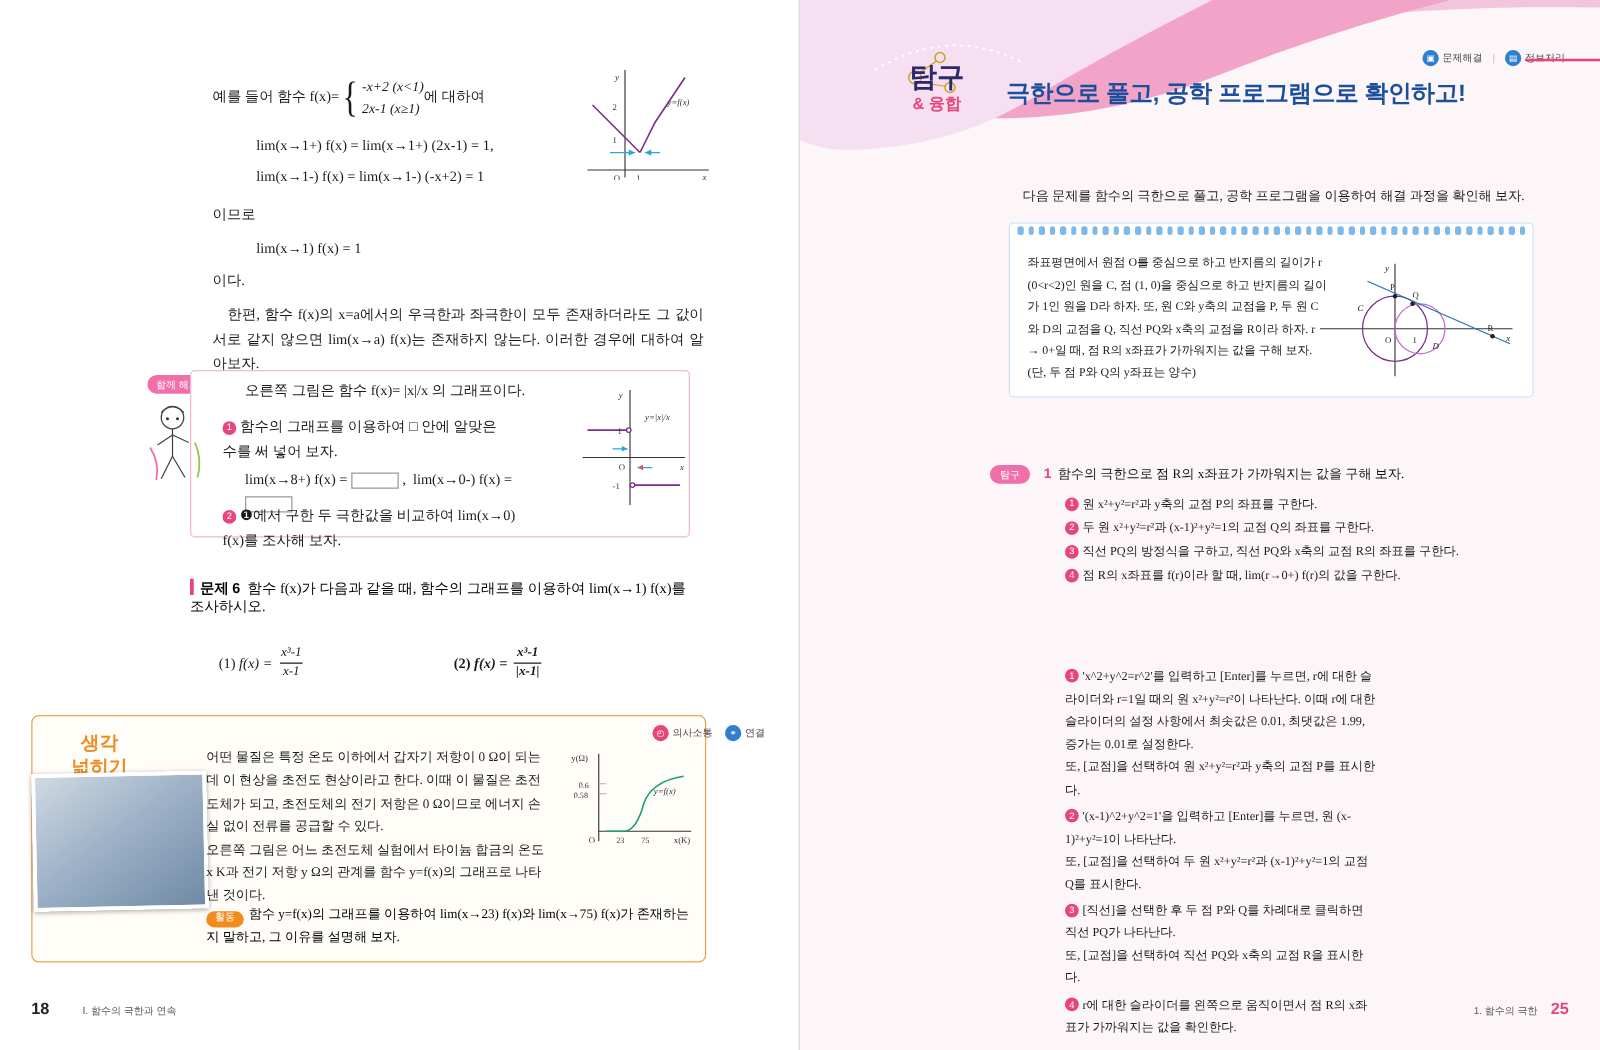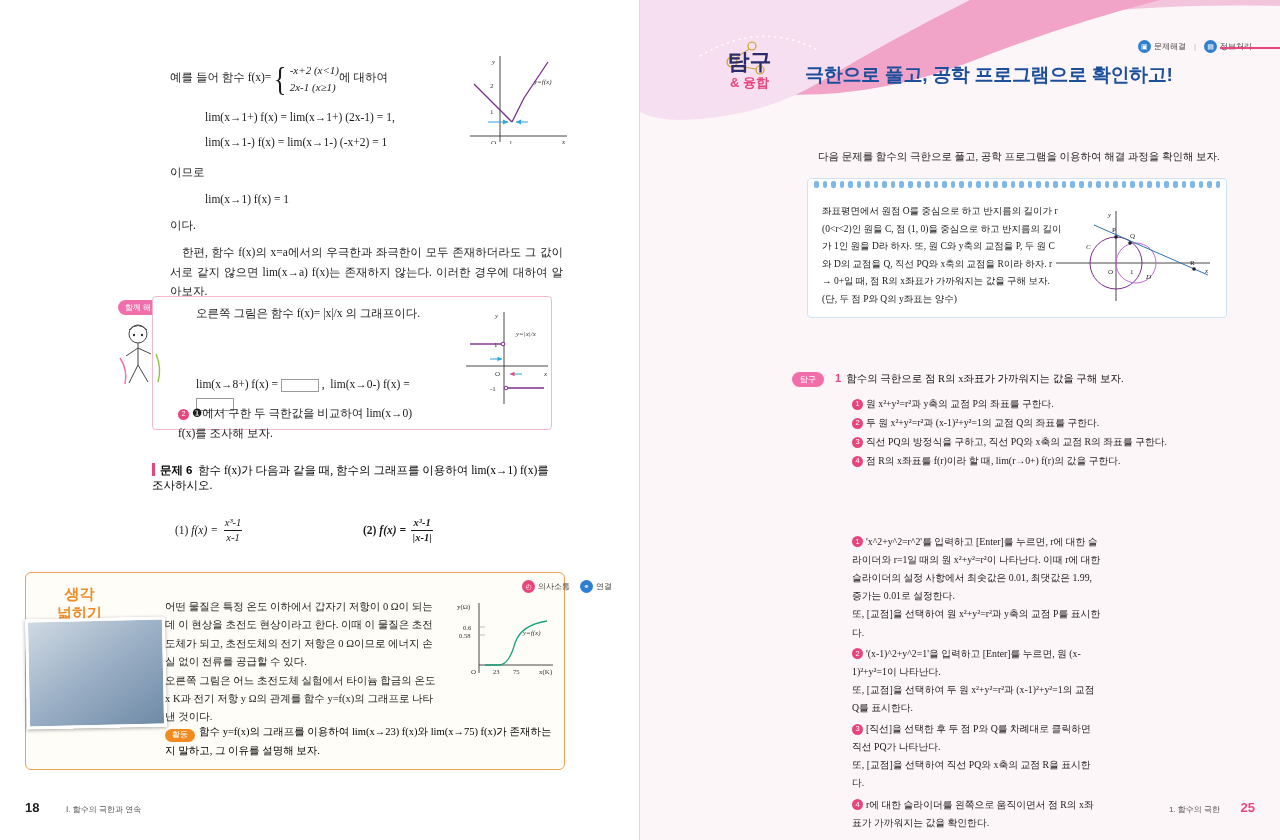--- a/index.html
+++ b/index.html
@@ -118,21 +118,21 @@
     position:absolute; left:152px; width:32px; height:15px; background:#f06ea9;
     border-radius:8px; color:#fff; font-size:8px; display:flex;
     align-items:center; justify-content:center; font-family:"Liberation Sans",sans-serif;
   }
   .q-head { position:absolute; font-size:10.5px; color:#111; }
   .q-num { font-family:"Liberation Sans",sans-serif; font-weight:bold; color:#e8457c; margin-right:5px; font-size:11px;}
   .sub-list { position:absolute; font-size:9.8px; line-height:1.95; color:#1a1a1a; }
   .sub-list .row { display:block; }
 
   .pg-right-foot { position:absolute; right:25px; bottom:24px; font-family:"Liberation Sans",sans-serif; text-align:right;}
-  .pg-right-foot .t { font-size:8px; color:#555; margin-right:16px; }
+  .pg-right-foot .t { font-size:8px; color:#555; margin-right:6px; }
   .pg-right-foot .n { font-size:13px; font-weight:bold; color:#e8457c; }
 
   .gutter { position:absolute; left:639px; top:0; width:2px; height:840px; background:#d9d9d9; }
 </style>
 </head>
 <body>
 
 <div class="page page-left">
 
   <div class="blk ex-text math">
@@ -191,20 +191,23 @@
       <path d="M26 47 l-9 18 M26 47 l10 17" stroke="#444" stroke-width="1" fill="none"></path>
       <path d="M8 40 q8 12 5 26" stroke="#f06ea9" stroke-width="1.4" fill="none"></path>
       <path d="M44 36 q6 14 2 28" stroke="#8dc63f" stroke-width="1.4" fill="none"></path>
     </svg>
   </div>
 
   <div class="blk" style="left:196px; top:304px; width:230px;">
     <span>오른쪽 그림은 함수 f(x)= |x|/x 의 그래프이다.</span>
   </div>
 
+  <div class="blk" style="left:178px; top:333px; width:225px;">
+    <span class="num-badge">1</span><span>함수의 그래프를 이용하여 □ 안에 알맞은 수를 써 넣어 보자.</span>
+  </div>
 
   <div class="blk" style="left:196px; top:375px; width:230px;">
     <span>lim(x→8+) f(x) =</span>
     <span class="ans-box"></span>&nbsp;,&nbsp;
     <span>lim(x→0-) f(x) =</span>
     <span class="ans-box"></span>
   </div>
 
   <div class="blk" style="left:178px; top:404px; width:240px;">
     <span class="num-badge">2</span><span>❶에서 구한 두 극한값을 비교하여 lim(x→0) f(x)를 조사해 보자.</span>

